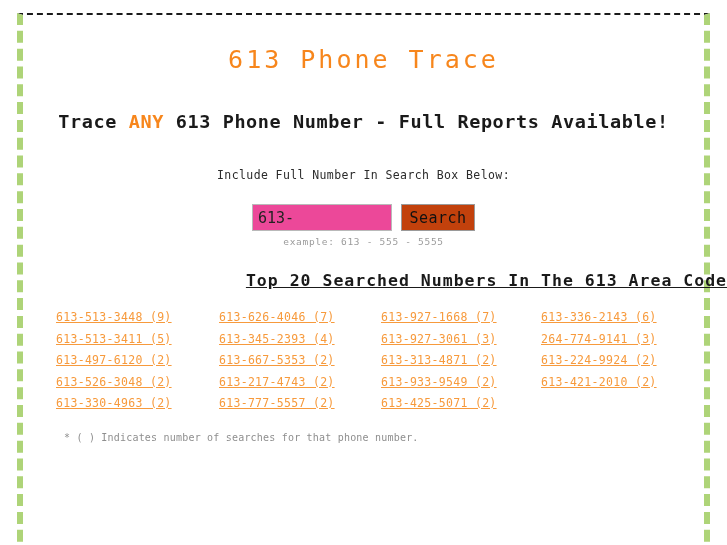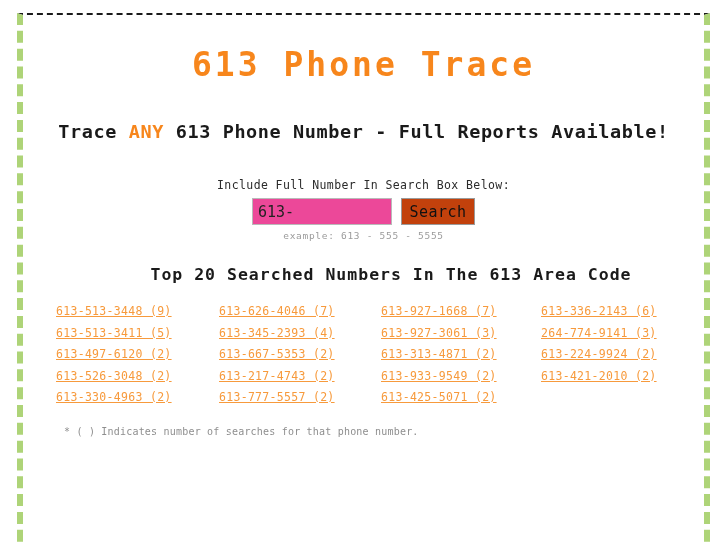--- a/index.html
+++ b/index.html
@@ -37,22 +37,22 @@
     height: 545px;
   }
 
   
   .site-title {
     margin: 0;
     padding-top: 45px;
     text-align: center;
     color: #f7861c;
     font-family: "DejaVu Sans Mono", "Liberation Mono", monospace;
-    font-size: 33px;
-    font-weight: bold;
+    font-size: 25px;
+    font-weight: normal;
     letter-spacing: 3px;
   }
 
   
   .domain-line {
     margin: 0;
     padding-top: 115px;
     text-align: center;
     color: #f7861c;
     font-size: 13px;
@@ -70,21 +70,21 @@
     font-weight: bold;
     letter-spacing: 0.6px;
     white-space: nowrap;
   }
   .tagline .hl {
     color: #f7861c;
   }
 
   
   .search-label {
-    margin: 0;
+    margin: 16px;
     padding-top: 20px;
     text-align: center;
     color: #2b2b2b;
     font-size: 11.5px;
     letter-spacing: 0.4px;
   }
   .search-row {
     margin: 0;
     padding-top: 6px;
     text-align: center;
@@ -128,25 +128,26 @@
     color: #9b9b9b;
     font-size: 9.5px;
     letter-spacing: 0.7px;
   }
 
   
   .top-heading {
     margin: 0;
     padding-top: 24px;
     padding-left: 55px;
-    text-align: center;
+    text-align: right;
     color: #1a1a1a;
     font-size: 16.5px;
     font-weight: bold;
     letter-spacing: 1px;
+    text-decoration: underline;
   }
 
   
   .numbers-grid {
     margin: 0;
     padding-top: 17px;
     padding-left: 56px;
     display: grid;
     grid-template-columns: 163px 162px 160px 160px;
     grid-auto-rows: 21.5px;

